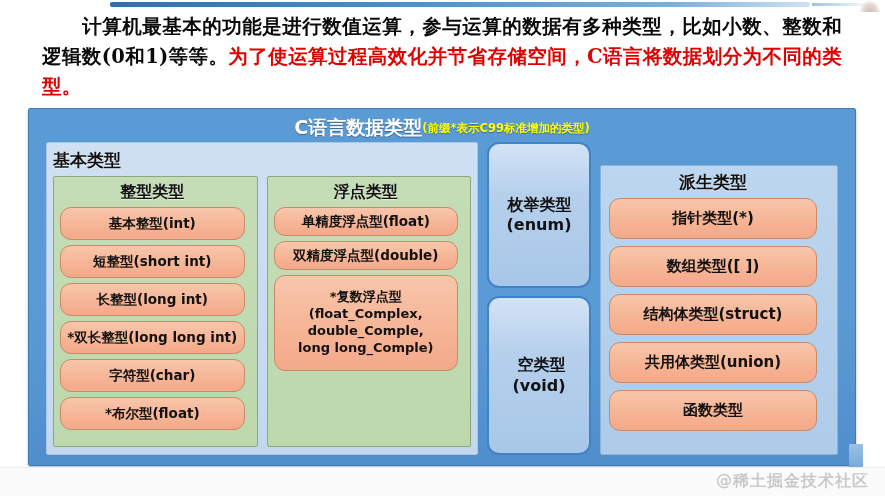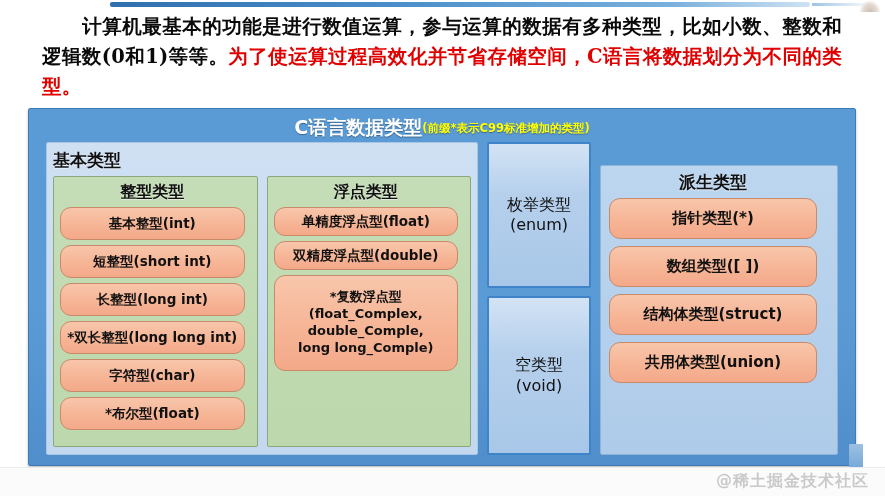--- a/index.html
+++ b/index.html
@@ -124,26 +124,26 @@
   .col-float .item{height:29px;font-size:13.5px;}
   .col-float .item.tall{height:96px;white-space:normal;line-height:1.3;font-size:13px;}
 
   
   .col-mid{
     width:104px;display:flex;flex-direction:column;gap:8px;
   }
   .bluebox{
     background:linear-gradient(to bottom,#d3e3f5 0%,#b6d0ec 35%,#a8c7e8 100%);
     border:2px solid #3f84c8;
-    border-radius:2px;
+    border-radius:12px;
     box-sizing:border-box;
     display:flex;align-items:center;justify-content:center;
-    text-align:center;
-    font-family:"DejaVu Sans","Liberation Sans",sans-serif;
-    font-size:16px;font-weight:normal;color:#111;
+    text-align:right;
+    font-family:"DejaVu Sans","Liberation Sans",sans-serif;
+    font-size:16px;font-weight:bold;color:#111;
     line-height:1.28;
   }
   .bluebox.enum{height:146px;}
   .bluebox.void{flex:1;}
 
   
   .panel-derived{
     flex:1;
     background:linear-gradient(to bottom,#bdd6ef 0%,#aecbe9 100%);
     border:1px solid #8fb4da;
@@ -228,20 +228,21 @@
       <div class="bluebox enum">枚举类型<br>(enum)</div>
       <div class="bluebox void">空类型<br>(void)</div>
     </div>
 
     <div class="panel-derived">
       <div class="panel-head">派生类型</div>
       <div class="item">指针类型(*)</div>
       <div class="item">数组类型([ ])</div>
       <div class="item">结构体类型(struct)</div>
       <div class="item">共用体类型(union)</div>
+      <div class="item">函数类型</div>
     </div>
 
   </div>
 </div>
 
 <div class="scroll-tab"></div>
 <div class="bottom-strip"></div>
 <div class="watermark">@稀土掘金技术社区</div>
 
 </body></html>

